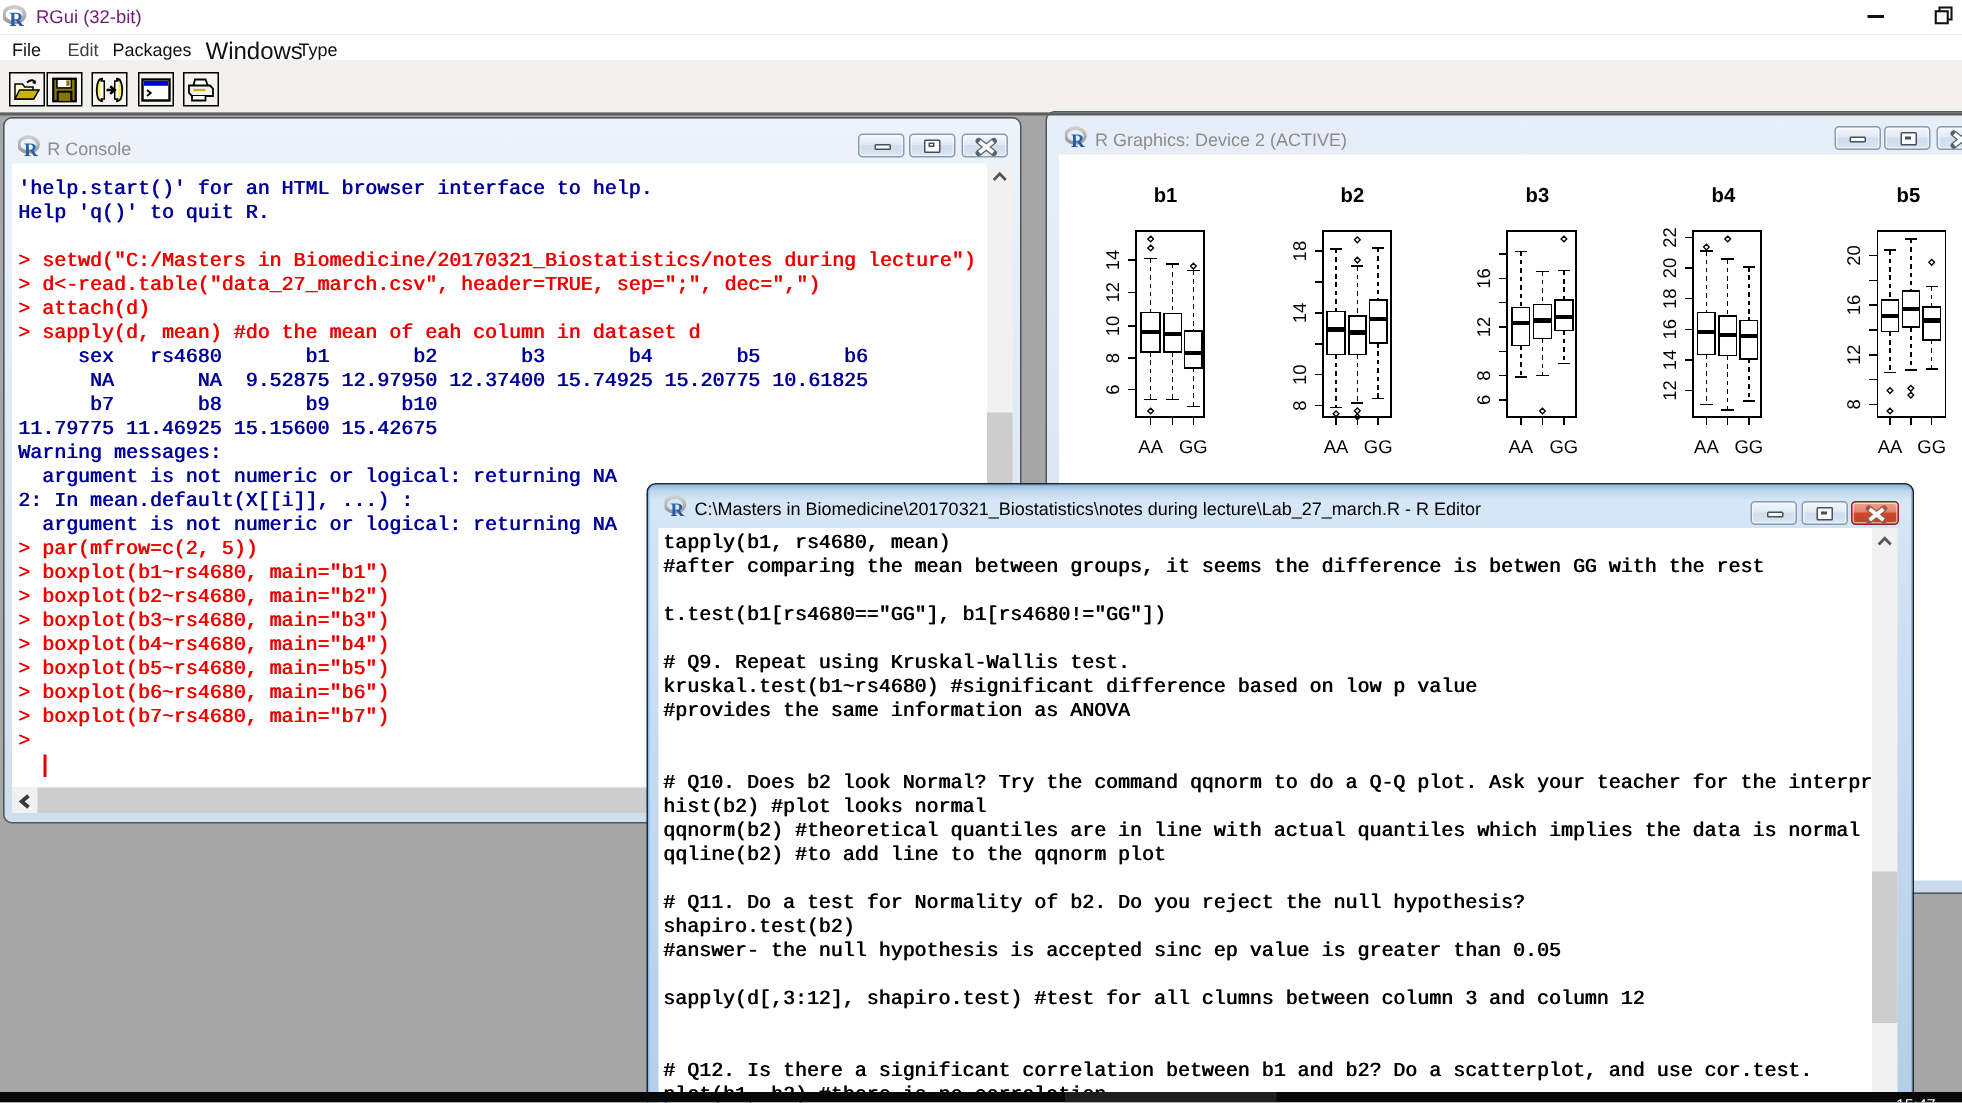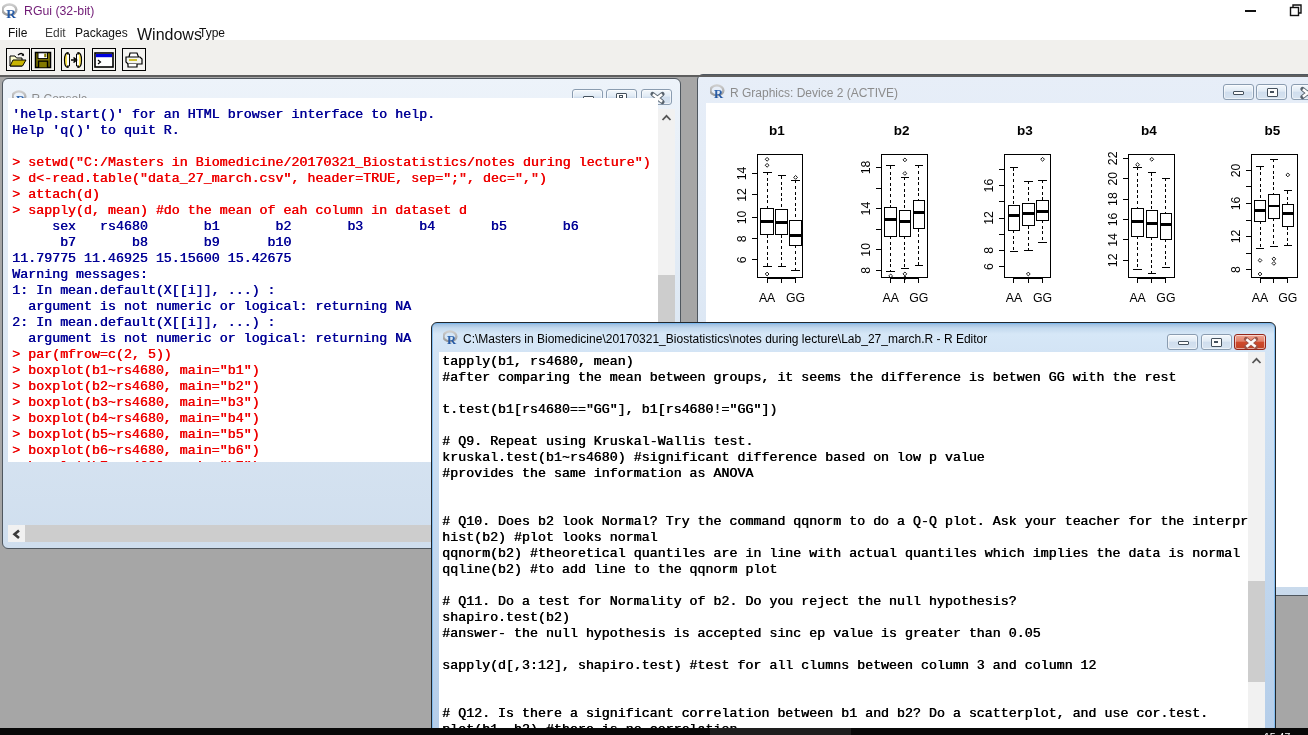--- a/index.html
+++ b/index.html
@@ -341,33 +341,33 @@
         <div style="position:absolute;left:9.5px;top:3.0px;width:11px;height:9px;background:#fcfcfc;border:1.6px solid #44505c;border-radius:1px">
           <div style="position:absolute;left:2.1px;top:1.6px;width:4px;height:2.6px;border:1.4px solid #44505c"></div>
         </div>
       </div>
       <div style="position:absolute;left:638.5px;top:9.5px;width:31px;height:16px;background:linear-gradient(#f3f8fc 0%,#e0eaf4 45%,#cfdded 50%,#d7e3f0 100%);border:1px solid #8a9cb0;border-radius:3px;box-shadow:inset 0 0 0 1px rgba(255,255,255,.55)">
         <svg style="position:absolute;left:0;top:0" width="31" height="16">
           <path d="M10.5 4.0 L20.5 12.0 M20.5 4.0 L10.5 12.0" stroke="#57626d" stroke-width="4.2" stroke-linecap="round"></path>
           <path d="M10.9 4.3 L20.1 11.7 M20.1 4.3 L10.9 11.7" stroke="#fcfcfc" stroke-width="2.6"></path>
         </svg>
       </div>
-      <div style="position:absolute;left:5.5px;top:19px;width:650px;height:364px;background:#fff;overflow:hidden">
+      <div style="position:absolute;left:5.5px;top:30px;width:650px;height:416px;background:#fff;overflow:hidden">
         <pre style="position:absolute;left:4px;top:9.4px"><span class="b">'help.start()' for an HTML browser interface to help.
 </span><span class="b">Help 'q()' to quit R.
 </span><span class="b">
 </span><span class="r">&gt; setwd("C:/Masters in Biomedicine/20170321_Biostatistics/notes during lecture")
 </span><span class="r">&gt; d&lt;-read.table("data_27_march.csv", header=TRUE, sep=";", dec=",")
 </span><span class="r">&gt; attach(d)
 </span><span class="r">&gt; sapply(d, mean) #do the mean of eah column in dataset d
 </span><span class="b">     sex   rs4680       b1       b2       b3       b4       b5       b6
+</span><span class="b">      NA       NA  9.52875 12.97950 12.37400 15.74925 15.20775 10.61825
 </span><span class="b">      b7       b8       b9      b10
 </span><span class="b">11.79775 11.46925 15.15600 15.42675
 </span><span class="b">Warning messages:
-</span><span class="b">1: In mean.default(X[[i]], ...) :
 </span><span class="b">  argument is not numeric or logical: returning NA
 </span><span class="b">2: In mean.default(X[[i]], ...) :
 </span><span class="b">  argument is not numeric or logical: returning NA
 </span><span class="r">&gt; par(mfrow=c(2, 5))
 </span><span class="r">&gt; boxplot(b1~rs4680, main="b1")
 </span><span class="r">&gt; boxplot(b2~rs4680, main="b2")
 </span><span class="r">&gt; boxplot(b3~rs4680, main="b3")
 </span><span class="r">&gt; boxplot(b4~rs4680, main="b4")
 </span><span class="r">&gt; boxplot(b5~rs4680, main="b5")
 </span><span class="r">&gt; boxplot(b6~rs4680, main="b6")

